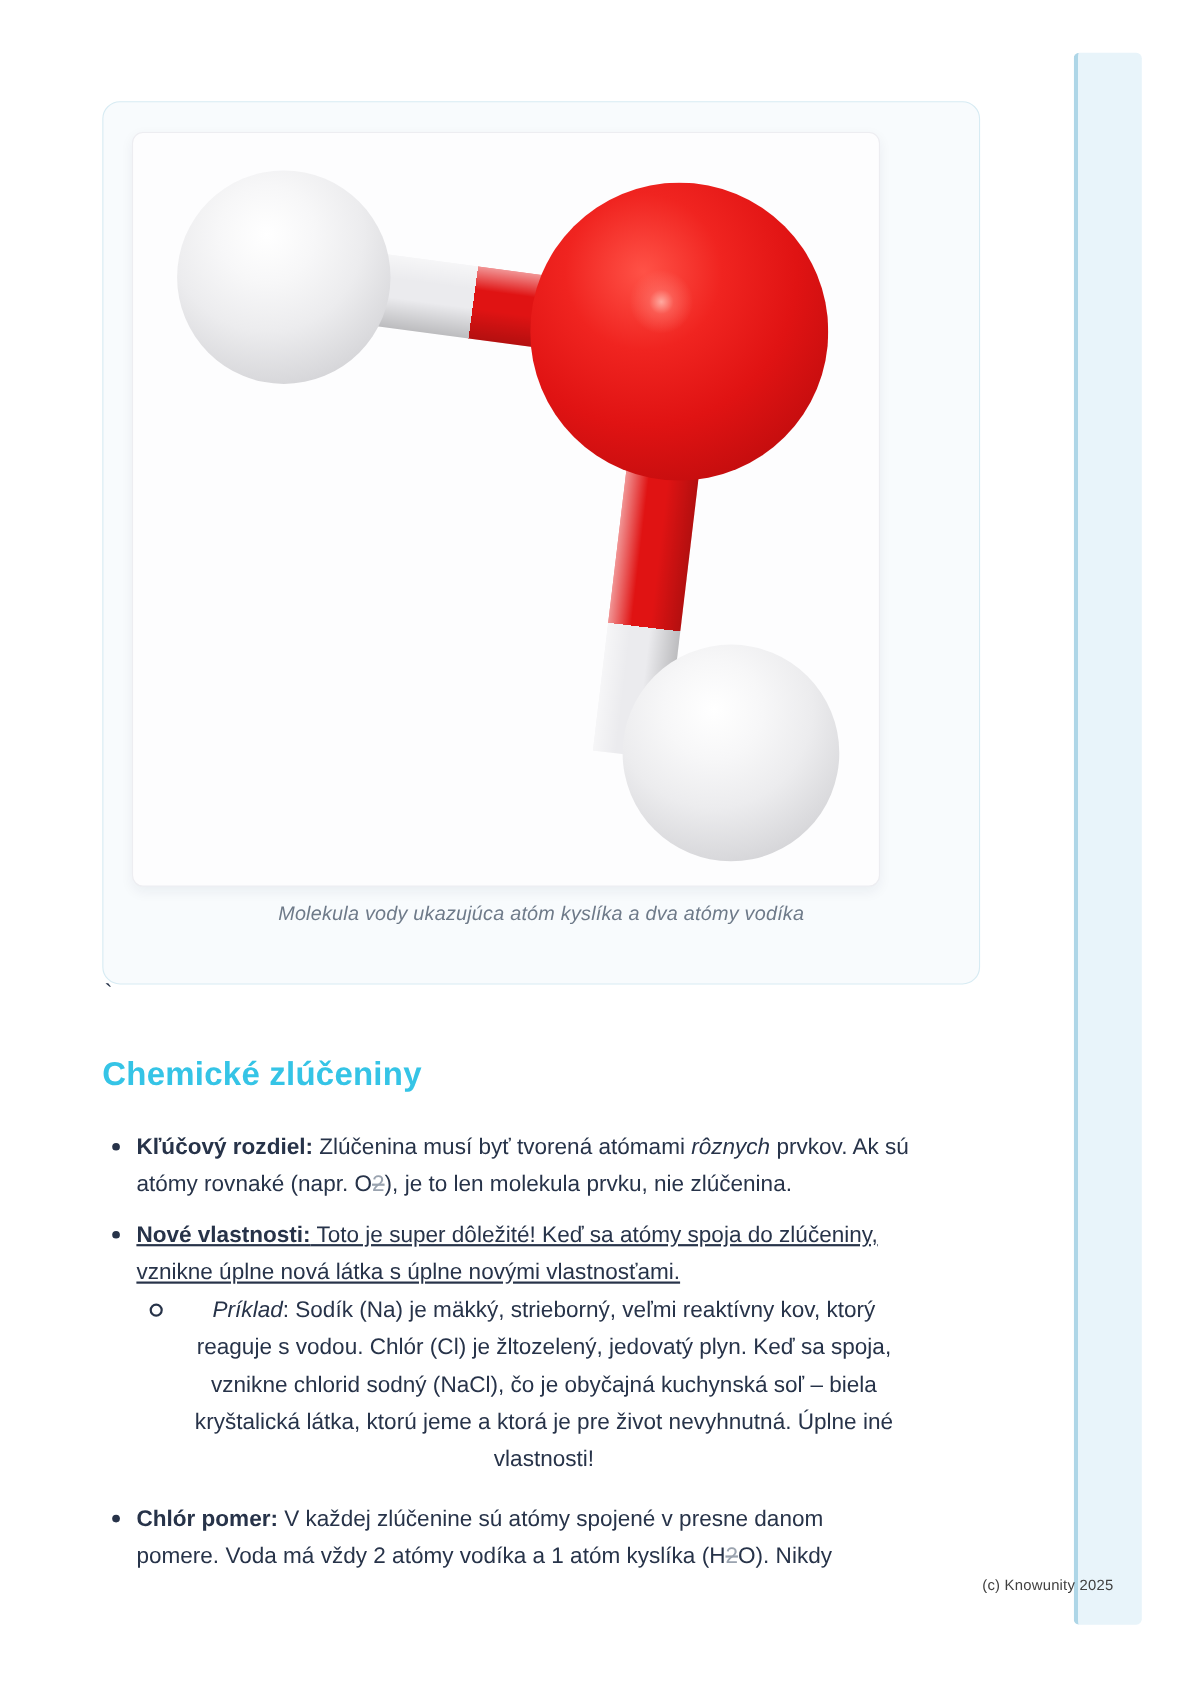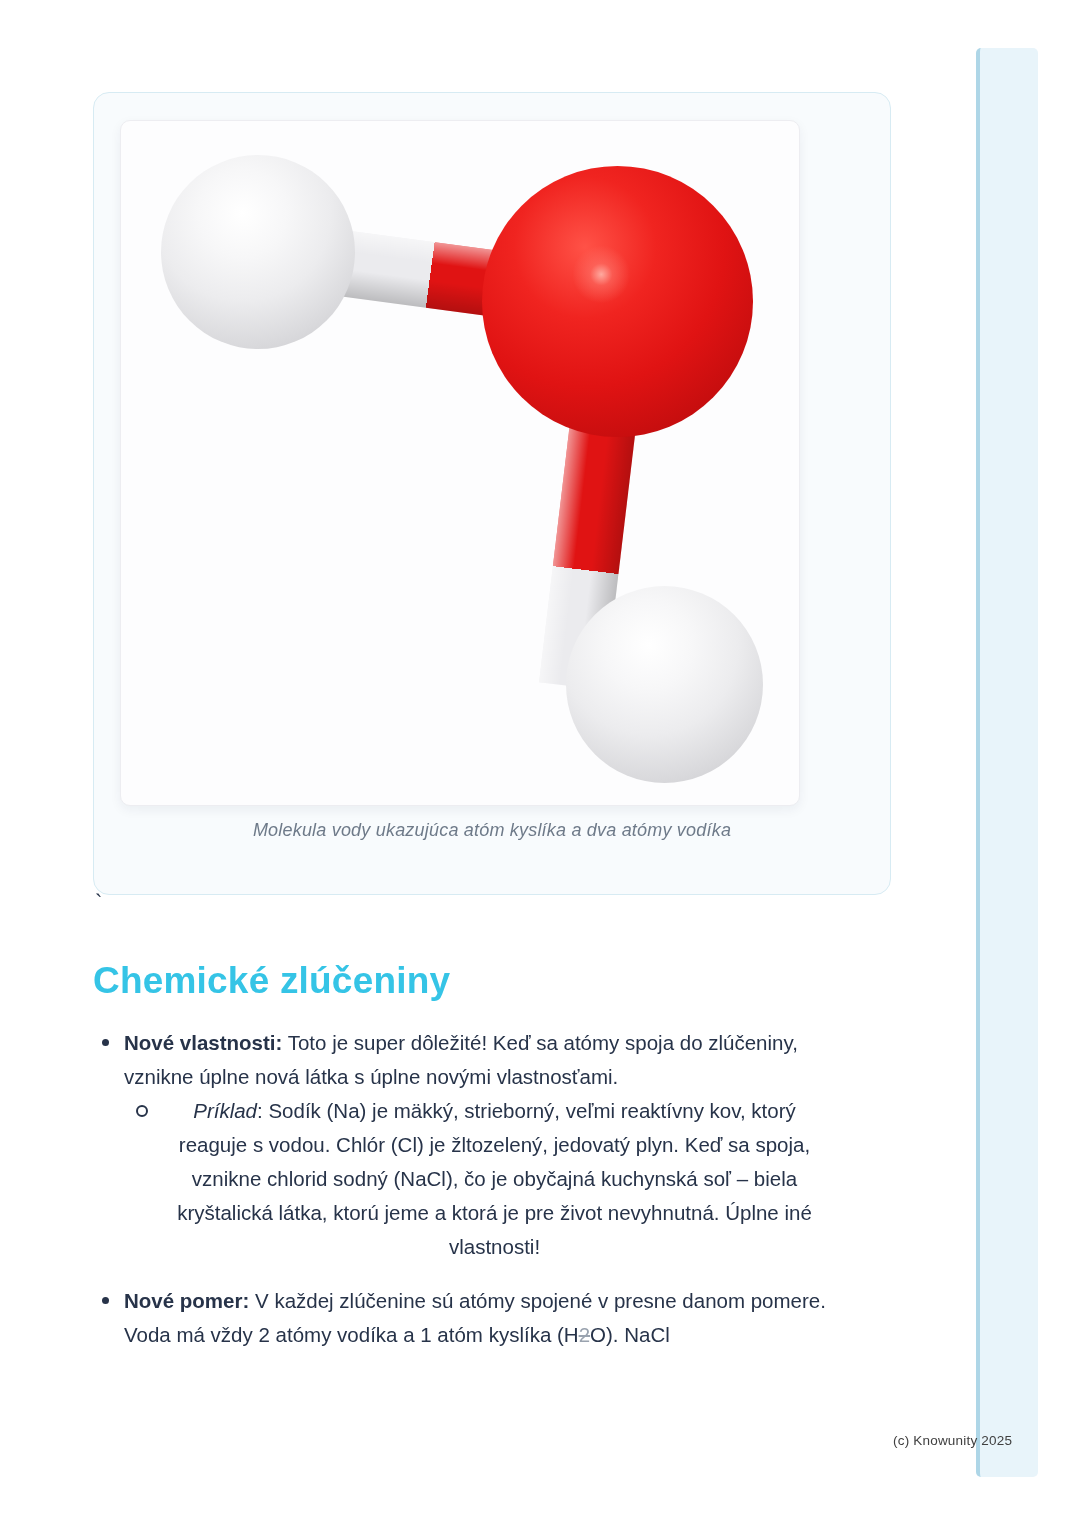--- a/index.html
+++ b/index.html
@@ -37,21 +37,21 @@
       background:
         radial-gradient(circle at 44% 40%,rgba(255,175,165,.95) 0%,rgba(255,130,120,.45) 5%,rgba(255,130,120,0) 13%),
         radial-gradient(circle at 38% 30%,#ff5247 0%,#f02420 28%,#e01313 55%,#c40d0e 80%,#a30a0b 100%);}
 
   .caption{position:absolute;left:0;right:0;top:727px;margin:0;text-align:center;
       font-style:italic;font-size:18px;color:#6e7a89;letter-spacing:.2px;}
 
   .stray{position:absolute;left:95px;top:890px;font-size:22px;color:#273349;z-index:2;}
 
   .section-title{position:absolute;left:93px;top:960px;margin:0;
-      font-size:37px;font-weight:800;letter-spacing:.2px;color:var(--accent,#35c4e6);z-index:2;}
+      font-size:30px;font-weight:800;letter-spacing:.2px;color:var(--accent,#35c4e6);z-index:2;}
 
   .bullets{position:absolute;left:93px;top:1026px;width:735px;margin:0;padding:0;
       list-style:none;font-size:20.5px;line-height:34px;color:#273349;z-index:2;}
   .bullets li{position:relative;padding-left:31px;box-sizing:border-box;}
   .bullets li.top::before{content:"";position:absolute;left:9px;top:13px;width:7px;height:7px;
       border-radius:50%;background:#273349;}
   .bullets li.top + li.top{margin-top:12px;text-decoration:underline;}
   .bullets li.sub{margin-left:37px;width:698px;text-align:center;}
   .bullets li.sub::before{content:"";position:absolute;left:6px;top:11px;width:8px;height:8px;
       border-radius:50%;border:2px solid #273349;background:transparent;}
@@ -75,18 +75,19 @@
     <div class="atom hydrogen atom-h2"></div>
   </div>
   <p class="caption">Molekula vody ukazujúca atóm kyslíka a dva atómy vodíka</p>
 </section>
 
 <div class="stray">`</div>
 
 <h2 class="section-title">Chemické zlúčeniny</h2>
 
 <ul class="bullets" id="bullets">
+    <li class="top"><span style="font-weight: 700;">Kľúčový rozdiel:</span><span> Zlúčenina musí byť tvorená atómami </span><span style="font-style: italic;">rôznych</span><span> prvkov. Ak sú atómy rovnaké (napr. O</span><span class="struck">2</span><span>), je to len molekula prvku, nie zlúčenina.</span></li>
     <li class="top"><span style="font-weight: 700;">Nové vlastnosti:</span><span> Toto je super dôležité! Keď sa atómy spoja do zlúčeniny, vznikne úplne nová látka s úplne novými vlastnosťami.</span></li>
     <li class="sub"><span style="font-style: italic;">Príklad</span><span>: Sodík (Na) je mäkký, strieborný, veľmi reaktívny kov, ktorý reaguje s vodou. Chlór (Cl) je žltozelený, jedovatý plyn. Keď sa spoja, vznikne chlorid sodný (NaCl), čo je obyčajná kuchynská soľ – biela kryštalická látka, ktorú jeme a ktorá je pre život nevyhnutná. Úplne iné vlastnosti!</span></li>
-    <li class="top"><span style="font-weight: 700;">Nové pomer:</span><span> V každej zlúčenine sú atómy spojené v presne danom pomere. Voda má vždy 2 atómy vodíka a 1 atóm kyslíka (H</span><span class="struck">2</span><span>O). NaCl</span></li>
+    <li class="top"><span style="font-weight: 700;">Chlór pomer:</span><span> V každej zlúčenine sú atómy spojené v presne danom pomere. Voda má vždy 2 atómy vodíka a 1 atóm kyslíka (H</span><span class="struck">2</span><span>O). Nikdy</span></li>
   </ul>
 
 <div class="footer">(c) Knowunity 2025</div>
 
 </body></html>

